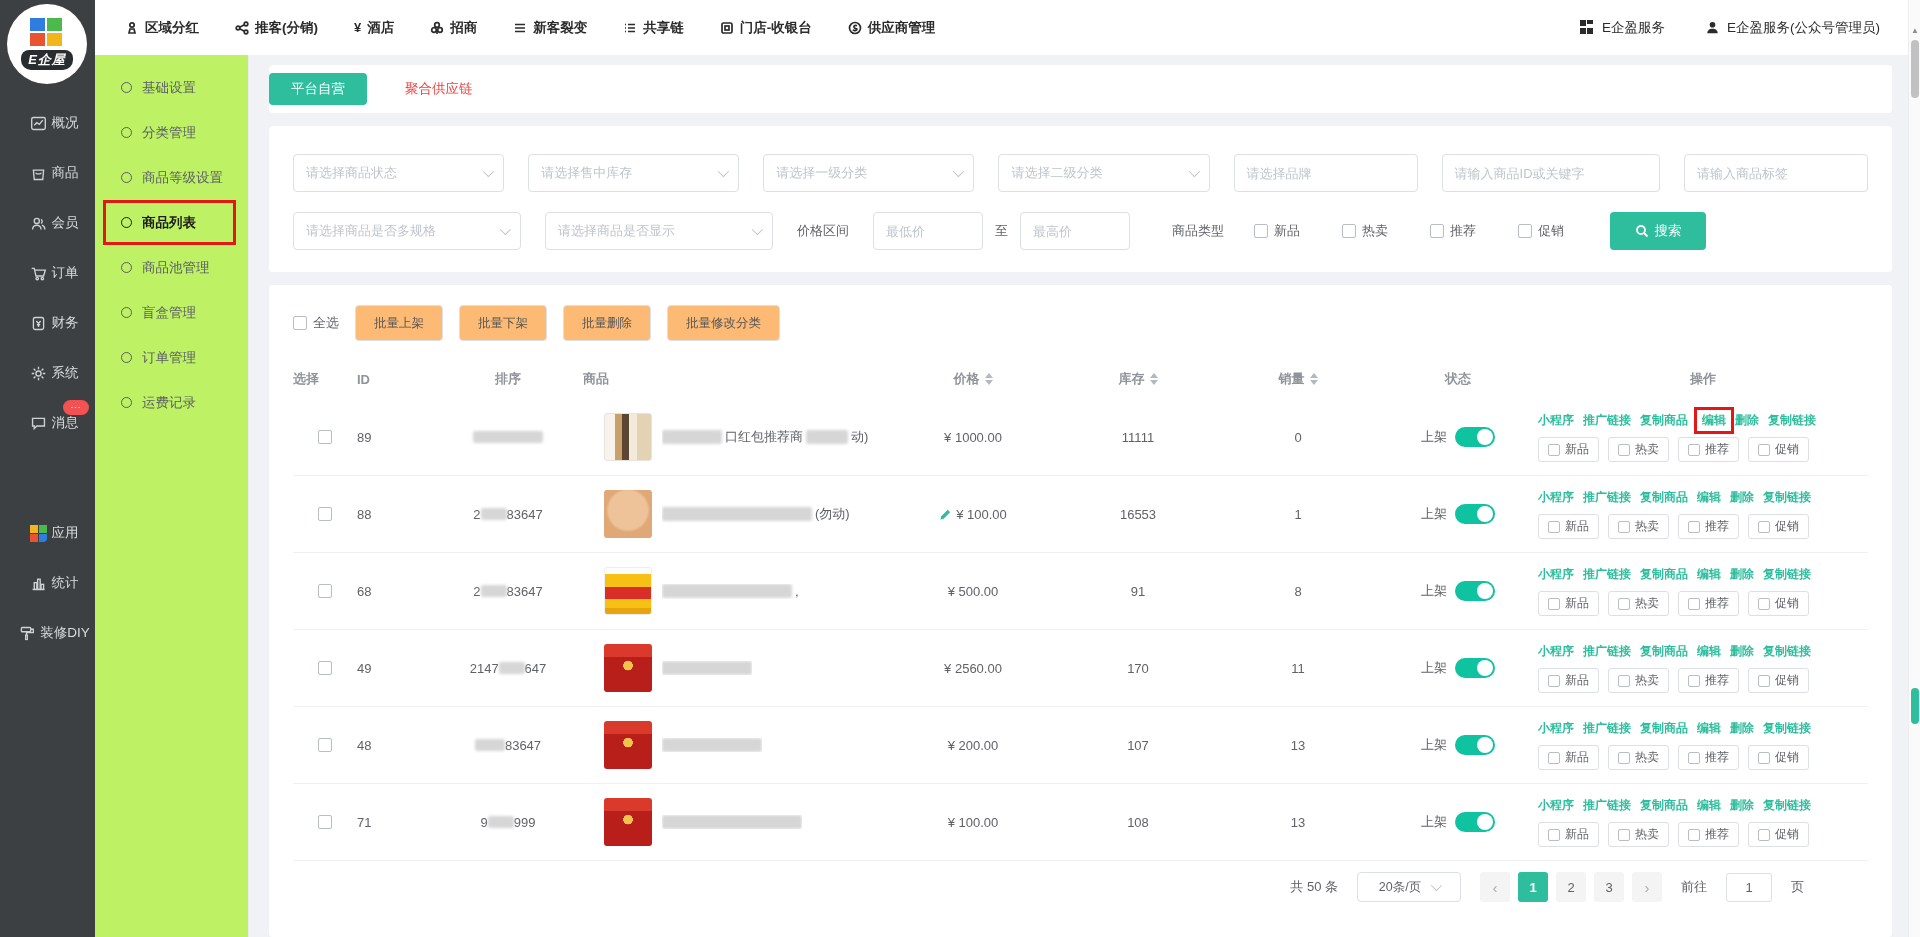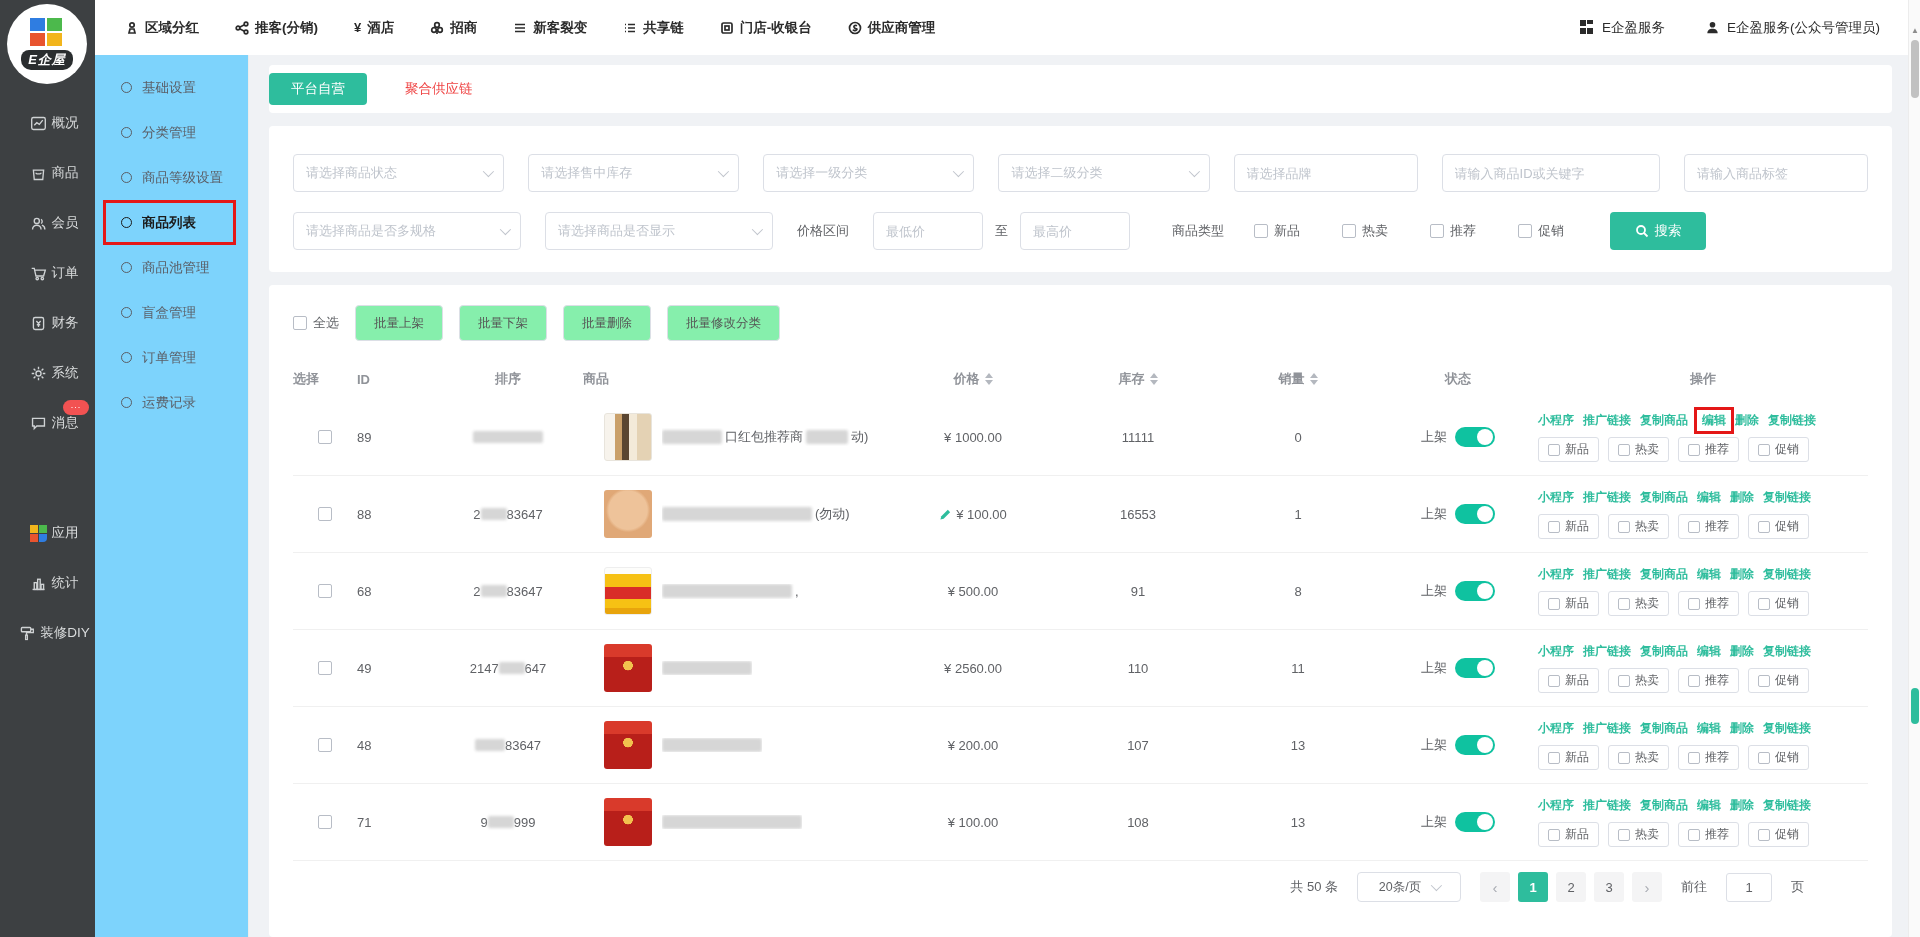--- a/index.html
+++ b/index.html
@@ -30,21 +30,21 @@
   .topnav-item svg { width:14px; height:14px; stroke:#2b2b2b; fill:none; stroke-width:1.7; }
   .ticon-text { font-size:13px; font-weight:700; }
   .topbar-right { margin-left:auto; display:flex; align-items:center; gap:40px; padding-right:28px; }
   .topright-item { display:flex; align-items:center; gap:7px; font-size:13.5px; color:#2b2b2b; cursor:pointer; white-space:nowrap;justify-content:center; }
   .grid-ico { width:15px; height:15px; display:grid; grid-template-columns:6px 6px; grid-template-rows:6px 6px; gap:1.5px; }
   .grid-ico i { background:#2b2b2b; }
   .grid-ico i:nth-child(2){ height:4px; }
   .topright-item svg { width:15px; height:15px; fill:#2b2b2b; }
 
   
-  .submenu { position:absolute; left:95px; top:55px; width:154px; bottom:0; background:#7dd3fc; border-right:1px solid #ececec; z-index:3; padding-top:10px; }
+  .submenu { position:absolute; left:95px; top:55px; width:154px; bottom:0; background:#bef264; border-right:1px solid #ececec; z-index:3; padding-top:10px; }
   .submenu-item { position:relative; height:45px; display:flex; align-items:center; gap:10px; padding-left:26px; font-size:13.5px; color:#5a5e66; cursor:pointer; }
   .submenu-item .dot { width:11px; height:11px; border:1.6px solid #5a5e66; border-radius:50%; flex:0 0 auto; }
   .submenu-item.active { color:#1b1b1b; font-weight:700; }
   .submenu-item.active .dot { border-color:#1b1b1b; }
   .submenu-item.framed-item::after { content:""; position:absolute; left:8px; right:12px; top:0px; bottom:0px; border:3px solid #e41717; pointer-events:none; }
 
   
   .main { position:absolute; left:249px; top:55px; right:12px; bottom:0; background:#f0f2f5; padding:10px 16px 0 20px; display:flex; flex-direction:column; gap:13px; }
   .card { background:#fff; border-radius:4px; }
 
@@ -62,21 +62,21 @@
   input.real::placeholder { color:#bfc4cc; }
   .f-label { font-size:13px; color:#606266; white-space:nowrap; }
   .ck { display:flex; align-items:center; gap:6px; font-size:13px; color:#606266; cursor:pointer; white-space:nowrap; }
   .cb { width:14px; height:14px; border:1px solid #b8bdc6; border-radius:2px; background:#fff; flex:0 0 auto; }
   .ck-group { display:flex; align-items:center; gap:42px; margin-left:6px; }
   .search-btn { margin-left:22px; height:38px; width:96px; background:#2ebd9d; border-radius:4px; color:#fff; font-size:13.5px; display:flex; align-items:center; justify-content:center; gap:6px; cursor:pointer; }
   .search-btn svg { width:14px; height:14px; stroke:#fff; fill:none; stroke-width:1.8; }
 
   .table-card { flex:1; padding:20px 24px 0; display:flex; flex-direction:column; }
   .batch-row { display:flex; align-items:center; gap:16px; margin-bottom:18px; }
-  .batch-btn { height:36px; padding:0 18px; border:1px solid #dcdfe6; border-radius:4px; background:#86efac; font-size:12.5px; color:#555; display:flex; align-items:center; cursor:pointer; }
+  .batch-btn { height:36px; padding:0 18px; border:1px solid #dcdfe6; border-radius:4px; background:#fdba74; font-size:12.5px; color:#555; display:flex; align-items:center; cursor:pointer; }
 
   .tgrid { display:grid; grid-template-columns:64px 76px 150px 1fr 170px 160px 160px 160px 330px; align-items:center; }
   .thead { height:40px; color:#909399; font-size:13px; font-weight:700; }
   .thead .hc { display:flex; align-items:center; }
   .hc-c { justify-content:center; }
   .carets { display:inline-flex; flex-direction:column; gap:2px; margin-left:5px; cursor:pointer; }
   .car-up { width:0; height:0; border-left:4px solid transparent; border-right:4px solid transparent; border-bottom:5px solid #b4b8bf; }
   .car-dn { width:0; height:0; border-left:4px solid transparent; border-right:4px solid transparent; border-top:5px solid #b4b8bf; }
 
   .trow { height:77px; border-bottom:1px solid #f0f0f0; font-size:13px; color:#606266; }
@@ -638,21 +638,21 @@
           </div>
         <div class="prod-cell">
           <span class="thumb t-gift"></span>
           <span class="pname">
               <span class="blur w90"></span>
             </span>
         </div>
         <div class="cc">
             <span>¥ 2560.00</span>
           </div>
-        <div class="cc">110</div>
+        <div class="cc">170</div>
         <div class="cc">11</div>
         <div class="cc status-cell">
             <span>上架</span>
             <span class="toggle">
               <span class="knob"></span>
             </span>
           </div>
         <div class="ops">
           <div class="op-links">
             <span class="op-link">小程序</span>

